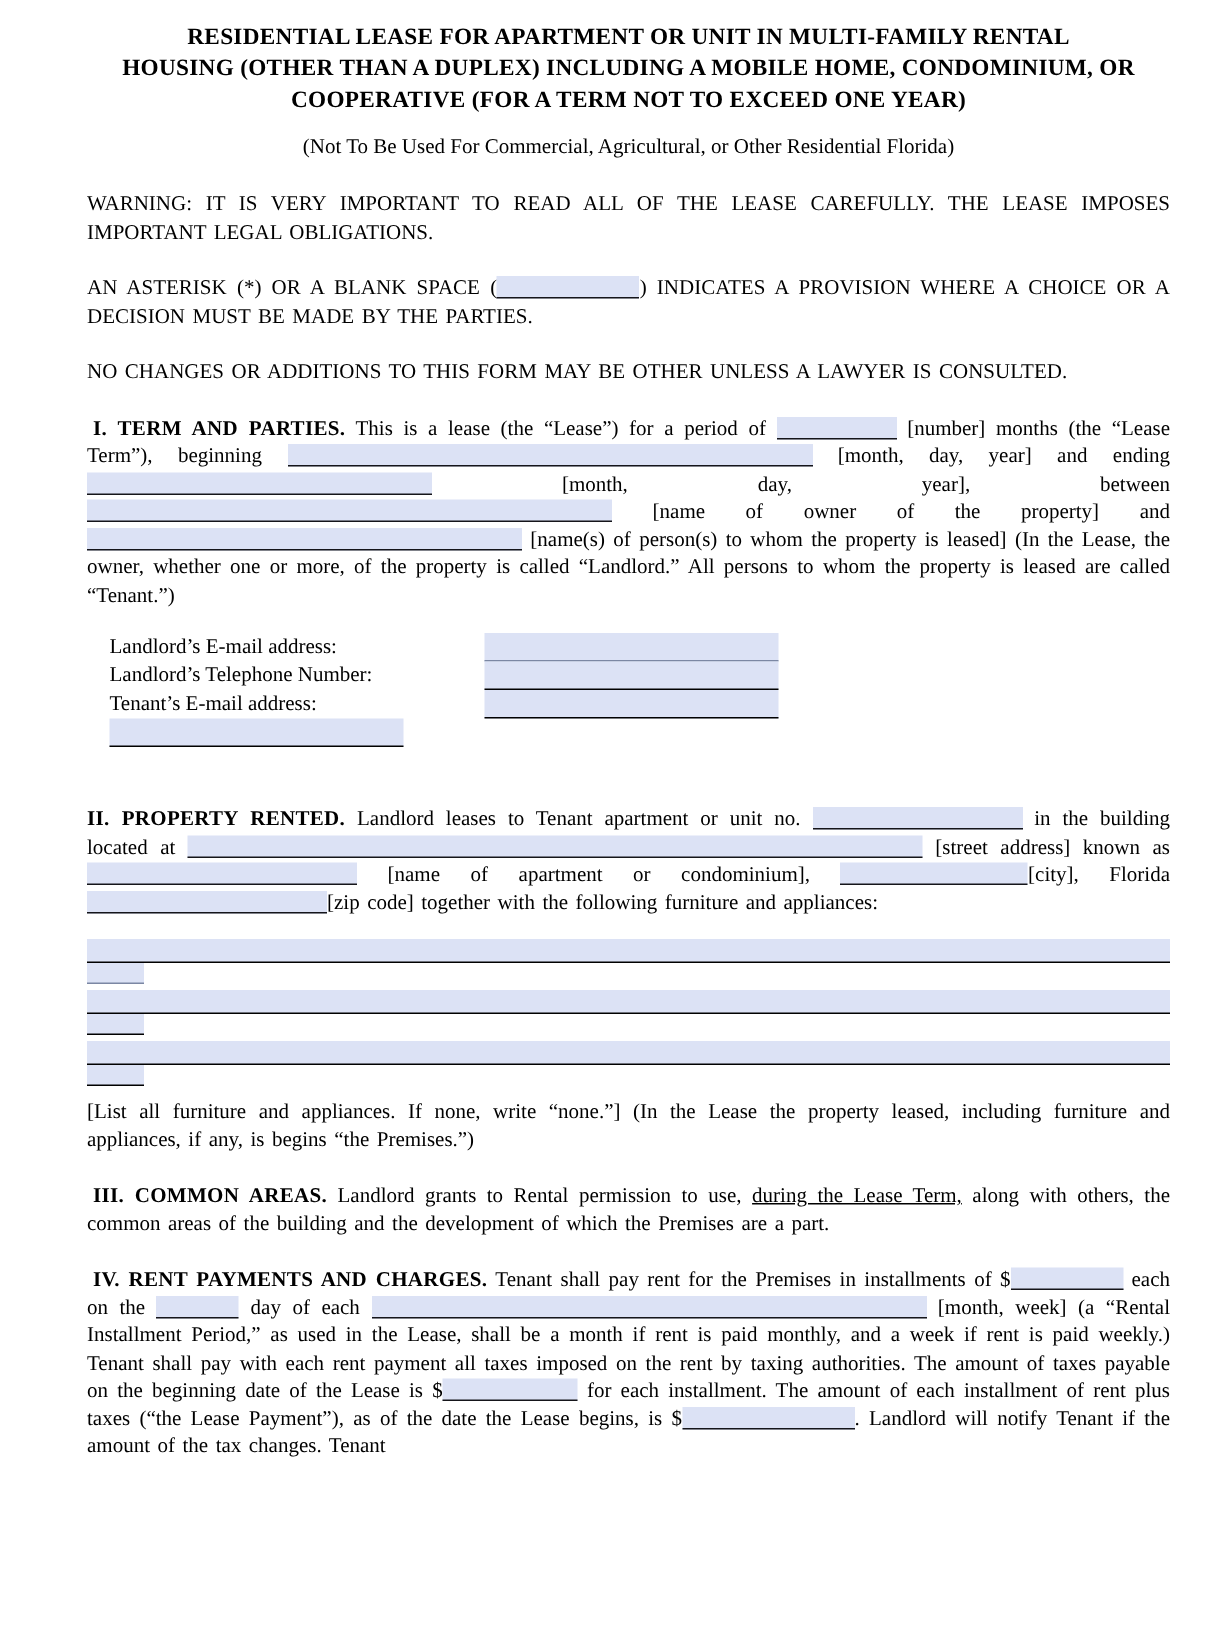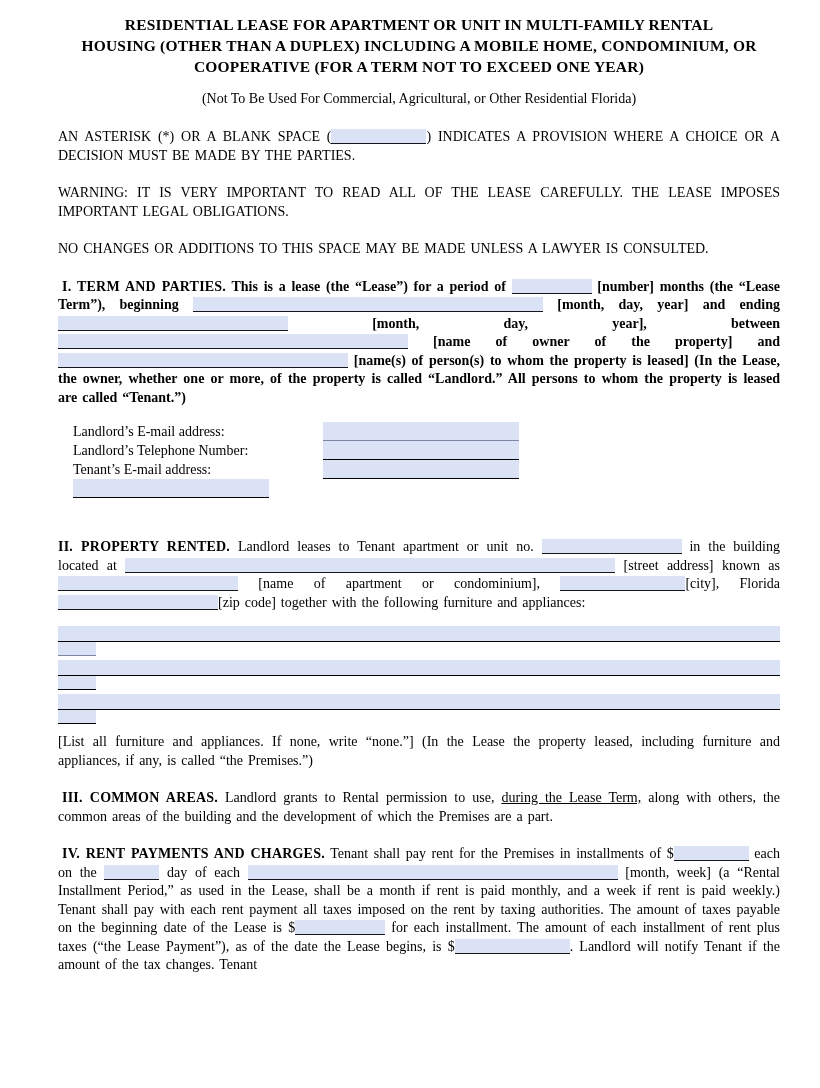--- a/index.html
+++ b/index.html
@@ -15,21 +15,21 @@
   }
   .title{
     text-align:center;font-weight:bold;font-size:15.5px;line-height:21px;
     letter-spacing:0.2px;margin:0 0 14px 0;
   }
   .title span{display:block;}
   .subtitle{text-align:center;font-size:14px;margin:0 0 21px 0;}
   p.body{
     text-align:justify;line-height:18.5px;margin:0 0 19px 0;word-spacing:1.5px;
   }
-  p.tight{margin-bottom:15px;font-weight:bold;}
+  p.tight{margin-bottom:15px;}
   .ind4{text-indent:4px;}
   b.sechead{letter-spacing:0.2px;}
   .uline{text-decoration:underline;}
   .field{
     display:inline-block;background:#dce2f5;border-bottom:1.5px solid #15151a;
     height:14px;vertical-align:-3px;
   }
   .w55{width:55px}.w75{width:75px}.w80{width:80px}.w90{width:90px}.w95{width:95px}
   .w115{width:115px}.w125{width:125px}.w140{width:140px}.w160{width:160px}
   .w180{width:180px}.w230{width:230px}.w290{width:290px}.w350{width:350px}
@@ -56,25 +56,25 @@
 <div class="page">
 
   <h1 class="title">
     <span>RESIDENTIAL LEASE FOR APARTMENT OR UNIT IN MULTI-FAMILY RENTAL</span>
     <span>HOUSING (OTHER THAN A DUPLEX) INCLUDING A MOBILE HOME, CONDOMINIUM, OR</span>
     <span>COOPERATIVE (FOR A TERM NOT TO EXCEED ONE YEAR)</span>
   </h1>
 
   <p class="subtitle">(Not To Be Used For Commercial, Agricultural, or Other Residential Florida)</p>
 
+  <p class="body">WARNING: IT IS VERY IMPORTANT TO READ ALL OF THE LEASE CAREFULLY. THE LEASE IMPOSES IMPORTANT LEGAL OBLIGATIONS.</p>
+
   <p class="body"><span>AN ASTERISK (*) OR A BLANK SPACE (</span><span class="field w95"></span><span>) INDICATES A PROVISION WHERE A CHOICE OR A DECISION MUST BE MADE BY THE PARTIES.</span></p>
 
-  <p class="body">WARNING: IT IS VERY IMPORTANT TO READ ALL OF THE LEASE CAREFULLY. THE LEASE IMPOSES IMPORTANT LEGAL OBLIGATIONS.</p>
-
-  <p class="body">NO CHANGES OR ADDITIONS TO THIS SPACE MAY BE MADE UNLESS A LAWYER IS CONSULTED.</p>
+  <p class="body">NO CHANGES OR ADDITIONS TO THIS FORM MAY BE OTHER UNLESS A LAWYER IS CONSULTED.</p>
 
   <p class="body tight ind4"><b class="sechead">I. TERM AND PARTIES.</b><span> This is a lease (the “Lease”) for a period of </span><span class="field w80"></span><span> [number] months (the “Lease Term”), beginning </span><span class="field w350"></span><span> [month, day, year] and ending </span><span class="field w230"></span><span> [month, day, year], between </span><span class="field w350"></span><span> [name of owner of the property] and </span><span class="field w290"></span><span> [name(s) of person(s) to whom the property is leased] (In the Lease, the owner, whether one or more, of the property is called “Landlord.” All persons to whom the property is leased are called “Tenant.”)</span></p>
 
   <div class="contact">
     <div class="contact-row">
       <span class="contact-label">Landlord’s E-mail address:</span>
       <div class="contact-field gray-line"></div>
     </div>
     <div class="contact-row">
       <span class="contact-label">Landlord’s Telephone Number:</span>
@@ -93,19 +93,19 @@
 
   <div class="furn">
     <div class="furn-main"></div>
     <div class="furn-stub gray-line"></div>
     <div class="furn-main"></div>
     <div class="furn-stub"></div>
     <div class="furn-main"></div>
     <div class="furn-stub"></div>
   </div>
 
-  <p class="body note-para">[List all furniture and appliances. If none, write “none.”] (In the Lease the property leased, including furniture and appliances, if any, is called “the Premises.”)</p>
+  <p class="body note-para">[List all furniture and appliances. If none, write “none.”] (In the Lease the property leased, including furniture and appliances, if any, is begins “the Premises.”)</p>
 
   <p class="body common-para ind4"><b class="sechead">III. COMMON AREAS.</b><span> Landlord grants to Rental permission to use, </span><span class="uline">during the Lease Term,</span><span> along with others, the common areas of the building and the development of which the Premises are a part.</span></p>
 
   <p class="body ind4"><b class="sechead">IV. RENT PAYMENTS AND CHARGES.</b><span> Tenant shall pay rent for the Premises in installments of $</span><span class="field w75"></span><span> each on the </span><span class="field w55"></span><span> day of each </span><span class="field w370"></span><span> [month, week] (a “Rental Installment Period,” as used in the Lease, shall be a month if rent is paid monthly, and a week if rent is paid weekly.) Tenant shall pay with each rent payment all taxes imposed on the rent by taxing authorities. The amount of taxes payable on the beginning date of the Lease is $</span><span class="field w90"></span><span> for each installment. The amount of each installment of rent plus taxes (“the Lease Payment”), as of the date the Lease begins, is $</span><span class="field w115"></span><span>. Landlord will notify Tenant if the amount of the tax changes. Tenant</span></p>
 
 </div>
 
 </body></html>

